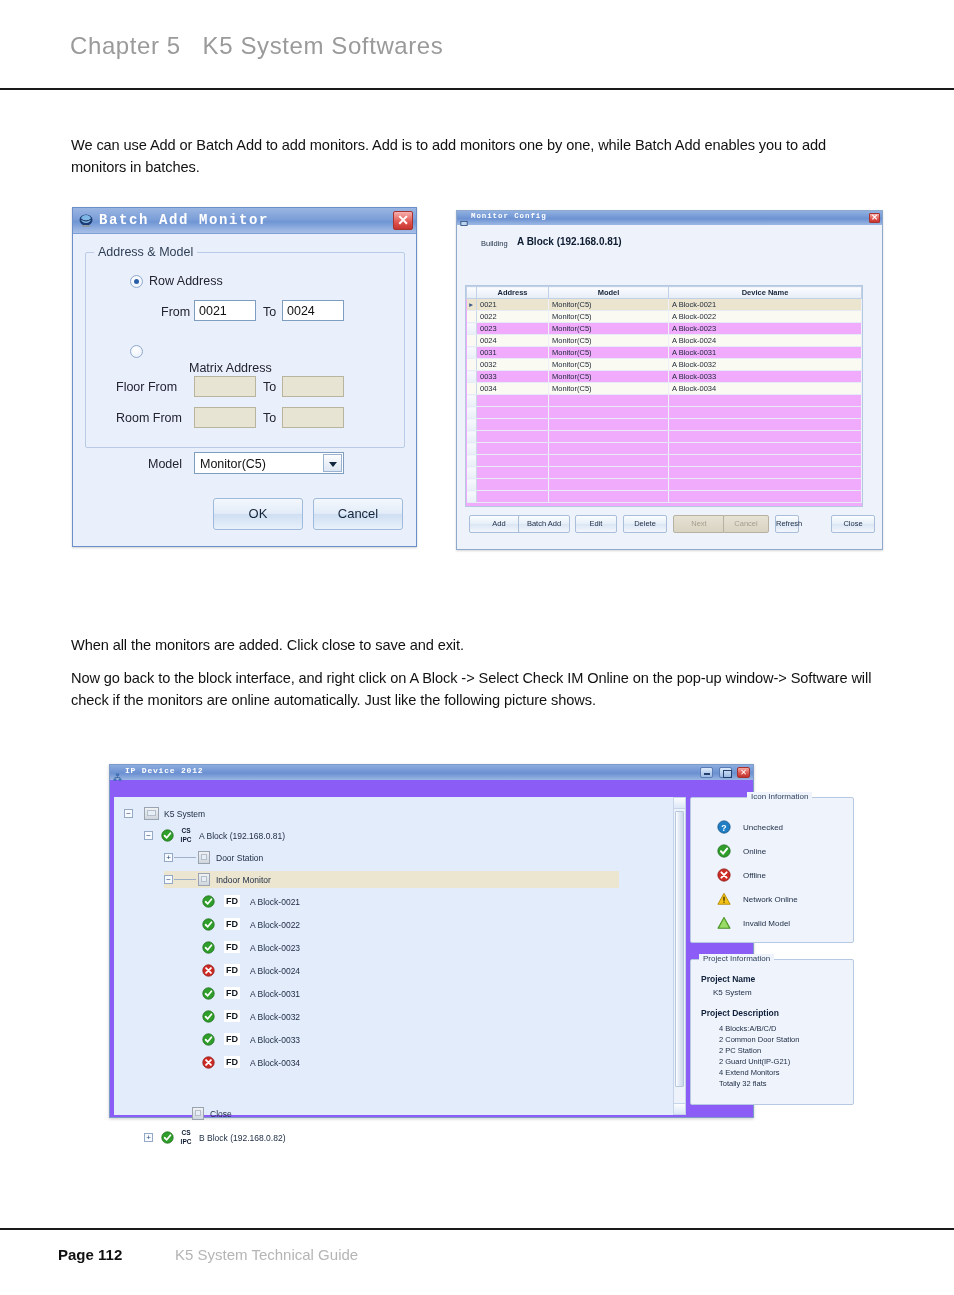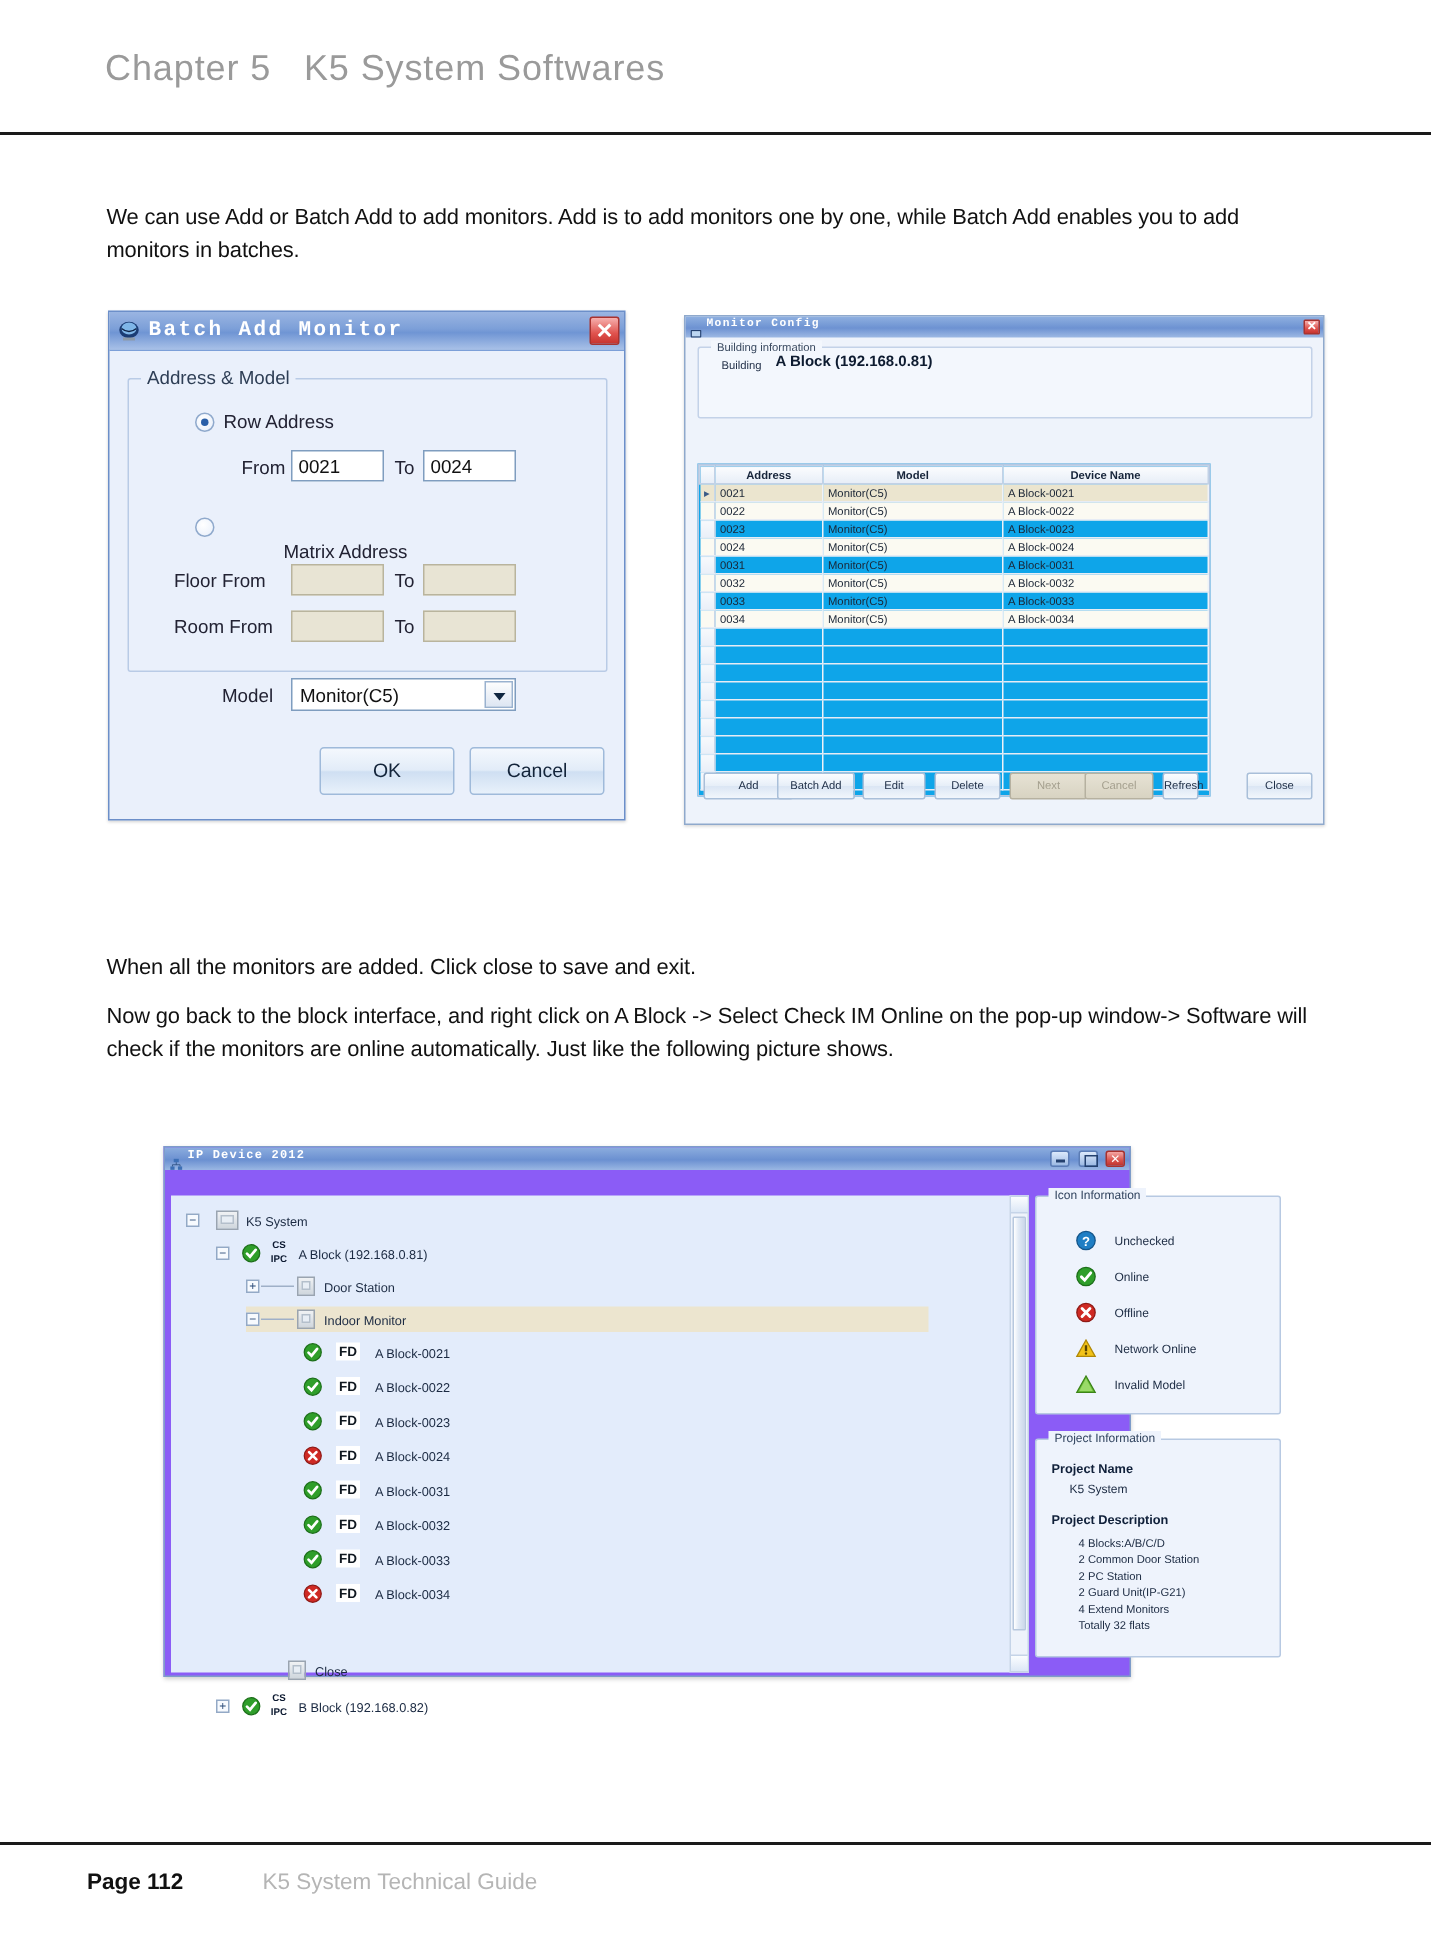--- a/index.html
+++ b/index.html
@@ -154,22 +154,22 @@
     border: 1px solid #c3d2e8; background: #f3f7fd;
   }
   .dlg-cfg .gb-building .group-legend { background: #f3f7fd; font-size: 7.5px; color: #3a4a60; top: -5px; }
   .cfg-lbl-building {
     position: absolute; left: 24px; top: 28px; font-size: 7.5px; color: #24324a;
   }
   .cfg-val-building {
     position: absolute; left: 60px; top: 25px; font-size: 10px; font-weight: bold; color: #0d1b30;
   }
   .cfg-table-wrap {
-    position: absolute; left: 8px; top: 74px; width: 342px; height: 222px;
-    border: 1px solid #b5c8e2; background: #0ea5e9; margin-top: 24px;
+    position: absolute; left: 8px; top: 74px; width: 398px; height: 222px;
+    border: 1px solid #b5c8e2; background: #f0abfc;
   }
   .cfg-table { width: 100%; border-collapse: collapse; font-size: 7.5px; color: #1a2535; }
   .cfg-table th {
     height: 12px; background: linear-gradient(to bottom,#fbfcfe,#e6edf7);
     border: 1px solid #c2d1e6; font-weight: bold; color: #16243a; font-size: 7.5px;
   }
   .cfg-table td {
     height: 12px; border-bottom: 1px solid #e6ecf5; border-right: 1px solid #eef2f8;
     padding-left: 3px; white-space: nowrap;
   }
@@ -275,21 +275,21 @@
     background: #e8eef5; border: 1px solid #b4bfcb;
   }
 
   .info-panel {
     position: absolute; left: 580px; top: 32px; width: 61px; bottom: 4px;
   }
   .gb-icon-info {
     position: absolute; left: 0; top: 0; width: 164px; height: 146px;
     border: 1px solid #b7c9e2; background: #eef3fc; border-radius: 2px;
   }
-  .gb-icon-info .group-legend { background: #eef3fc; font-size: 8px; color: #31445f; top:-6px; }
+  .gb-icon-info .group-legend { background: #eef3fc; font-size: 8px; color: #31445f; top:-6px;margin-left:48px; }
   .gb-proj-info {
     position: absolute; left: 0; top: 162px; width: 164px; height: 146px;
     border: 1px solid #b7c9e2; background: #eef3fc; border-radius: 2px;
   }
   .gb-proj-info .group-legend { background: #eef3fc; font-size: 8px; color: #31445f; top:-6px; }
   .legend-row { position: absolute; left: 26px; height: 16px; }
   .legend-row .lg-txt { position: absolute; left: 26px; top: 3px; font-size: 8px; color: #1b2a42; white-space: nowrap; }
   .proj-h { position: absolute; left: 10px; font-size: 8.5px; font-weight: bold; color: #10203a; }
   .proj-v { position: absolute; left: 22px; font-size: 8px; color: #1b2a42; }
   .proj-li { position: absolute; left: 28px; font-size: 7.5px; color: #1b2a42; white-space: nowrap; }
@@ -360,23 +360,20 @@
     <span class="tb-icon">
       <svg width="8" height="8" viewBox="0 0 16 16">
         <rect x="1" y="2" width="14" height="10" rx="1" fill="#23406f"></rect>
         <rect x="2.5" y="3.5" width="11" height="7" fill="#bcd6f2"></rect>
       </svg>
     </span>
     <span class="tb-text">Monitor Config</span>
     <div class="closebox">✕</div>
   </div>
 
-  <div class="group-box gb-building">
-    <span class="group-legend">Building information</span>
-  </div>
   <span class="cfg-lbl-building">Building</span>
   <span class="cfg-val-building">A Block (192.168.0.81)</span>
 
   <div class="cfg-table-wrap">
     <table class="cfg-table">
       <colgroup>
           <col style="width:10px">
           <col class="c-addr">
           <col class="c-model">
           <col>

